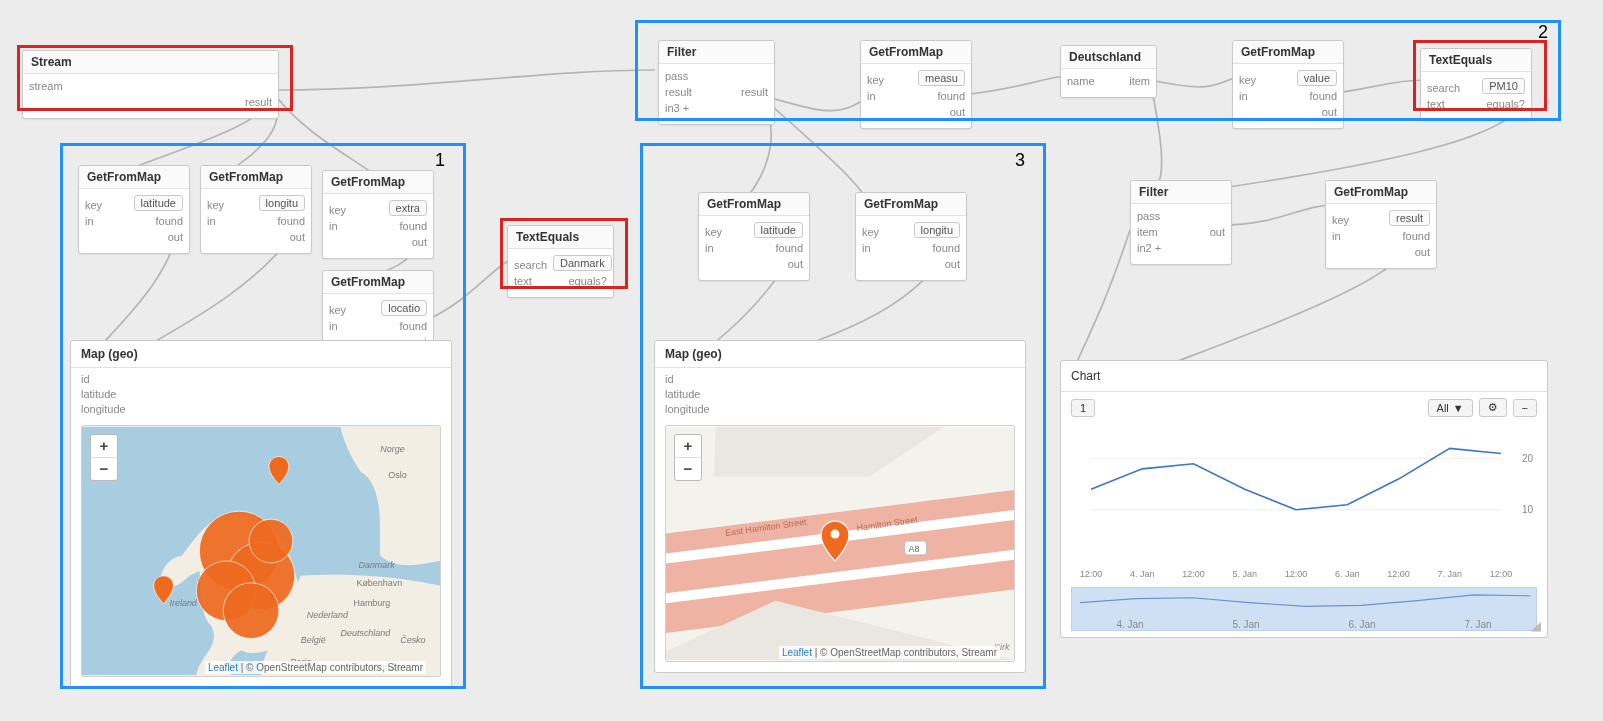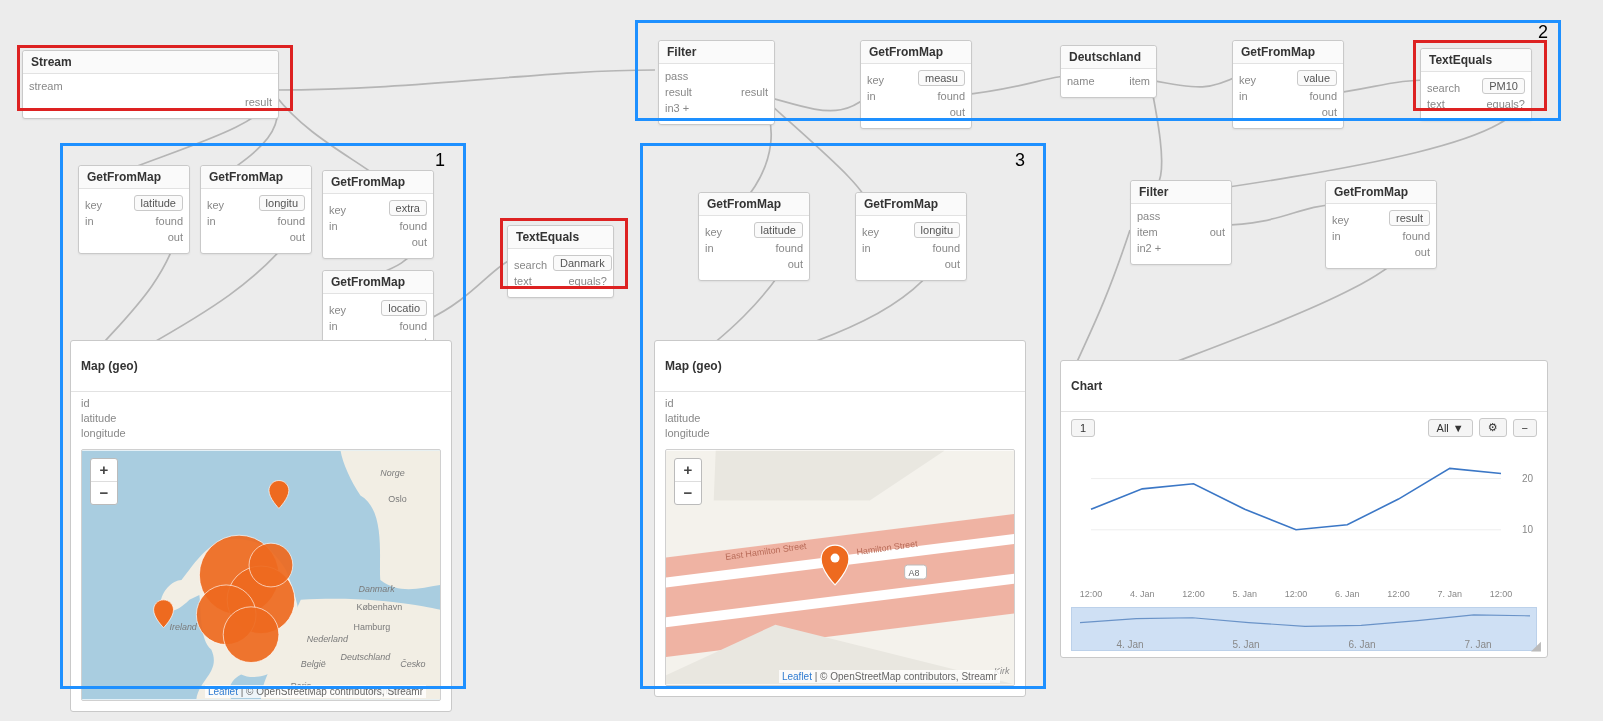--- a/index.html
+++ b/index.html
@@ -10,31 +10,31 @@
   .node .body{padding:2px 6px 6px 6px}
   .row{display:flex;align-items:flex-end;justify-content:space-between;margin:4px 0;gap:6px}
   .lbl{color:#888;font-size:11px}
   .tag{display:inline-block;border:1px solid #c9c9c9;border-radius:3px;padding:1px 6px;font-size:11px;color:#555;background:#fafafa}
   .link{color:#2f7bd1;text-decoration:underline;cursor:pointer}
   .highlight-red{position:absolute;border:3px solid #d22;pointer-events:none}
   .highlight-blue{position:absolute;border:3px solid #1e90ff;pointer-events:none}
   .num{position:absolute;font-size:18px;color:#000}
   
   .mapwidget{position:absolute;background:#fff;border:1px solid #c9c9c9;border-radius:3px}
-  .mapwidget .title{padding:18px 10px;font-weight:bold;border-bottom:1px solid #e2e2e2}
+  .mapwidget .title{padding:6px 10px;font-weight:bold;border-bottom:1px solid #e2e2e2}
   .mapwidget .inputs{padding:4px 10px;color:#888;font-size:11px;line-height:15px}
   .maparea{position:relative;margin:4px 10px 10px 10px;border:1px solid #d0d0d0;border-radius:2px;overflow:hidden}
   .zoom{position:absolute;left:8px;top:8px;width:26px;background:#fff;border:1px solid #bbb;border-radius:3px;z-index:5}
   .zoom div{height:22px;line-height:22px;text-align:center;border-bottom:1px solid #ddd;cursor:pointer;font-weight:bold;font-size:15px;color:#444}
   .zoom div:last-child{border-bottom:none}
   .attrib{position:absolute;right:14px;bottom:2px;font-size:10px;color:#666;background:rgba(255,255,255,0.8);padding:1px 3px}
   .attrib a{color:#2f7bd1}
   
   .chartwidget{position:absolute;background:#fff;border:1px solid #c9c9c9;border-radius:3px}
-  .chartwidget .title{padding:18px 10px;font-weight:bold;border-bottom:1px solid #e2e2e2}
+  .chartwidget .title{padding:8px 10px;font-weight:normal;border-bottom:1px solid #e2e2e2}
   .chart-toolbar{display:flex;align-items:center;gap:6px;padding:6px 10px}
   .chart-toolbar .spacer{flex:1}
   .btn-sm{border:1px solid #c9c9c9;background:#f5f5f5;border-radius:3px;padding:2px 8px;font-size:11px;cursor:pointer;display:inline-flex;align-items:center;gap:4px}
   .chart-area{position:relative;margin:0 10px 4px 10px;height:160px}
   .chart-area svg{display:block}
   .chart-nav{position:relative;margin:4px 10px 6px 10px;height:42px;background:#cfe0f4;border:1px solid #bcd1ea}
   .chart-legend{text-align:center;font-size:11px;color:#555;padding:4px 0 8px 0}
   .chart-legend .swatch{display:inline-block;width:14px;height:2px;background:#3b77c6;vertical-align:middle;margin-right:4px}
   .tick-row{position:absolute;left:0;right:0;bottom:0;display:flex;justify-content:space-around;font-size:10px;color:#888}
 </style>

